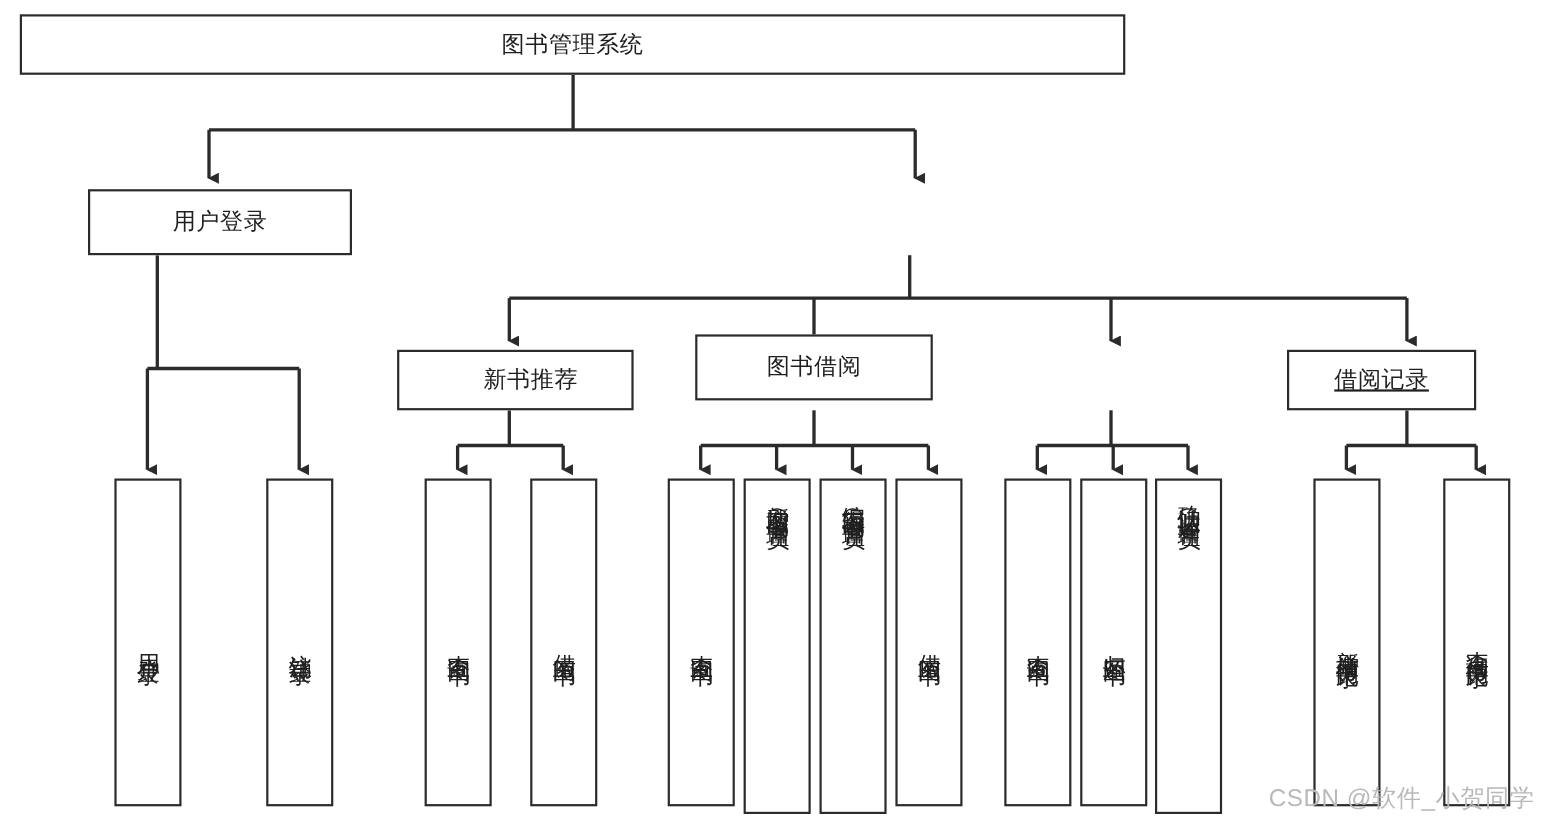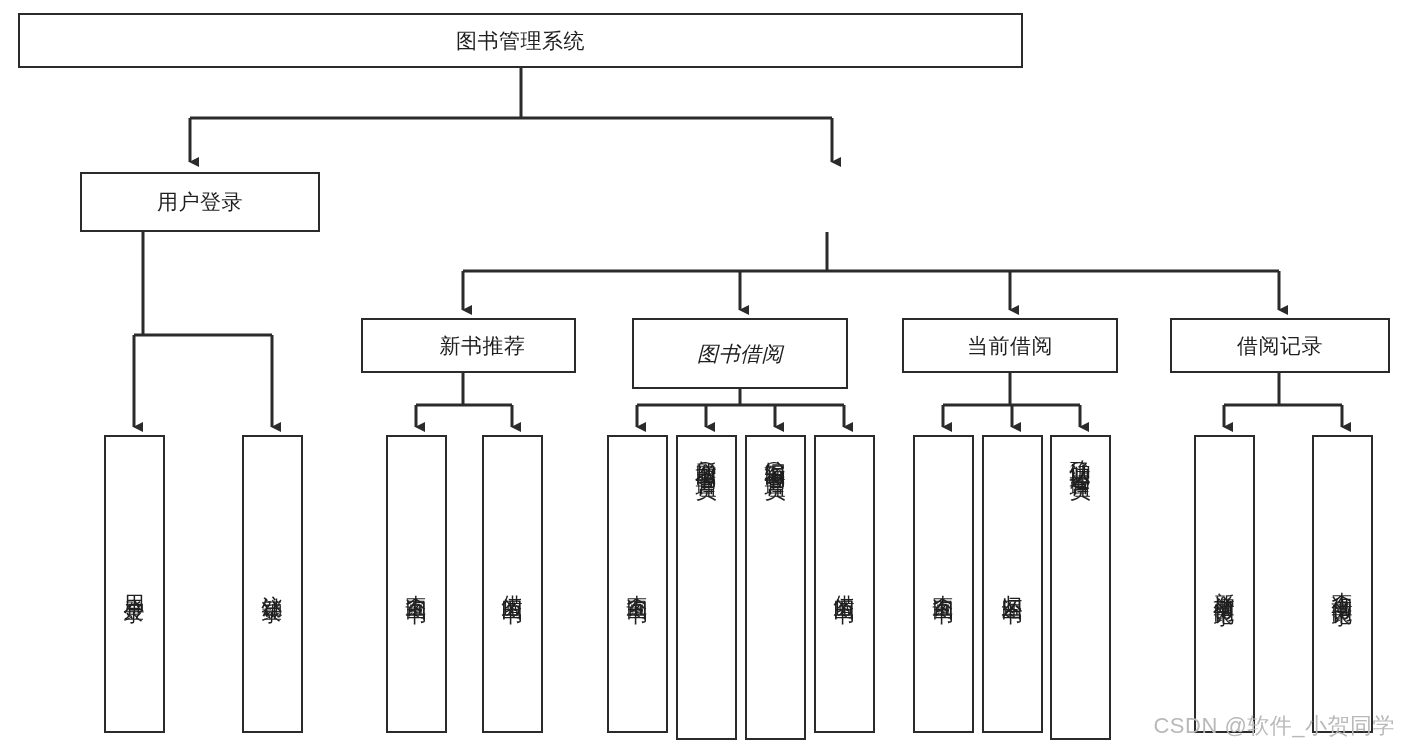--- a/index.html
+++ b/index.html
@@ -130,27 +130,24 @@
     <span class="label">图书管理系统</span>
   </div>
 
   <div class="node" style="left:80px; top:172px; width:240px; height:60px;">
     <span class="label">用户登录</span>
   </div>
 
   <div class="node" style="left:361px; top:318px; width:215px; height:55px;padding-left:28px;">
     <span class="label">新书推荐</span>
   </div>
-  <div class="node" style="left:632px; top:318px; width:216px; height:71px;font-style:italic;">
+  <div class="node" style="left:632px; top:304px; width:216px; height:60px;">
     <span class="label">图书借阅</span>
   </div>
-  <div class="node" style="left:902px; top:318px; width:216px; height:55px;">
-    <span class="label">当前借阅</span>
-  </div>
-  <div class="node" style="left:1170px; top:318px; width:220px; height:55px;">
+  <div class="node" style="left:1170px; top:318px; width:172px; height:55px;text-decoration:underline;">
     <span class="label">借阅记录</span>
   </div>
 
   <div class="node vert centered" style="left:104px; top:435px; width:61px; height:298px;">
     <span class="label">用户登录</span>
   </div>
   <div class="node vert centered" style="left:242px; top:435px; width:61px; height:298px;">
     <span class="label">注销登录</span>
   </div>
 

